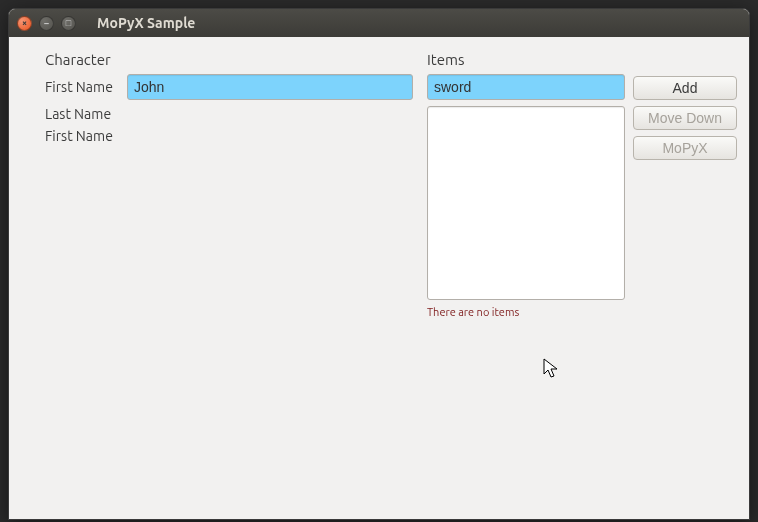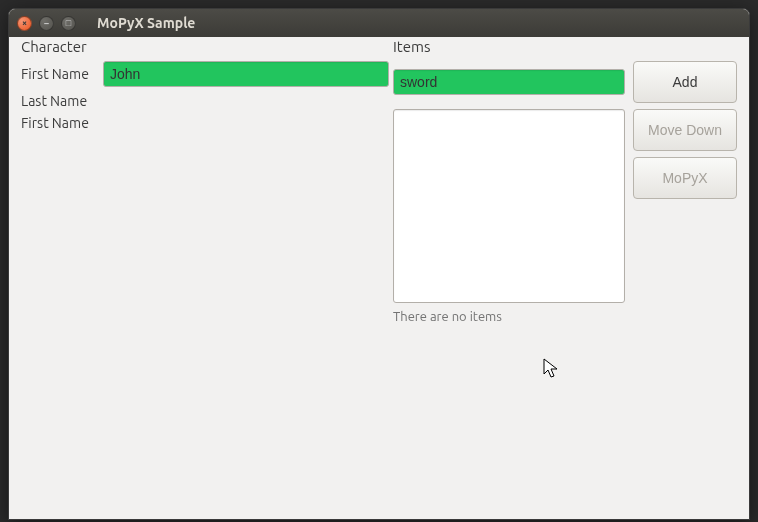--- a/index.html
+++ b/index.html
@@ -39,25 +39,26 @@
     font-size: 9px;
     color: #3a3a3a;
     border: 1px solid rgba(0,0,0,0.4);
   }
   .tb-close { background: radial-gradient(circle at 30% 30%, #f79674, #e95420); }
   .tb-min, .tb-max { background: radial-gradient(circle at 30% 30%, #6f6e69, #53524d); color:#ccc; }
   .tb-title { margin-left: 14px; }
 
   .content {
     flex: 1;
-    padding: 1px 12px;
+    padding: 14px 12px;
     display: grid;
     grid-template-columns: 368px 1fr;
-    column-gap: 4px;
+    column-gap: 14px;
     align-content: start;
+    margin-left: 24px;
   }
 
   .section-header {
     font-size: 15px;
     color: #3c3c3c;
     margin-bottom: 6px;
   }
 
   .left-col, .right-col { display: flex; flex-direction: column; }
 
@@ -69,39 +70,39 @@
   }
   .form-label {
     width: 78px;
     font-size: 14px;
     color: #3c3c3c;
   }
 
   input.text {
     flex: 1;
     height: 26px;
-    background: #22c55e;
+    background: #7dd3fc;
     border: 1px solid #b3afa9;
     border-radius: 3px;
     padding: 2px 6px;
     font-size: 14px;
     color: #333;
     box-shadow: inset 0 1px 1px rgba(0,0,0,0.08);
   }
 
   .right-top {
     display: flex;
     gap: 8px;
-    align-items: center;
+    align-items: flex-end;
   }
   .right-top input.text { flex: 1; }
 
   .btn {
     width: 104px;
-    height: 42px;
+    height: 24px;
     background: linear-gradient(to bottom, #fafaf8, #e6e4e0);
     border: 1px solid #b8b4ac;
     border-radius: 4px;
     font-size: 14px;
     color: #3c3c3c;
     cursor: pointer;
   }
   .btn:disabled, .btn.disabled {
     color: #a6a29b;
     cursor: default;
@@ -121,22 +122,22 @@
     box-shadow: inset 0 1px 1px rgba(0,0,0,0.08);
   }
   .btn-col {
     display: flex;
     flex-direction: column;
     gap: 6px;
   }
 
   .status-text {
     margin-top: 6px;
-    font-size: 13px;
-    color: #737373;
+    font-size: 11px;
+    color: #7f1d1d;
   }
 
   .cursor {
     position: absolute;
     left: 543px; top: 358px;
     width: 16px; height: 22px;
     pointer-events: none;
   }
 </style>
 </head>

